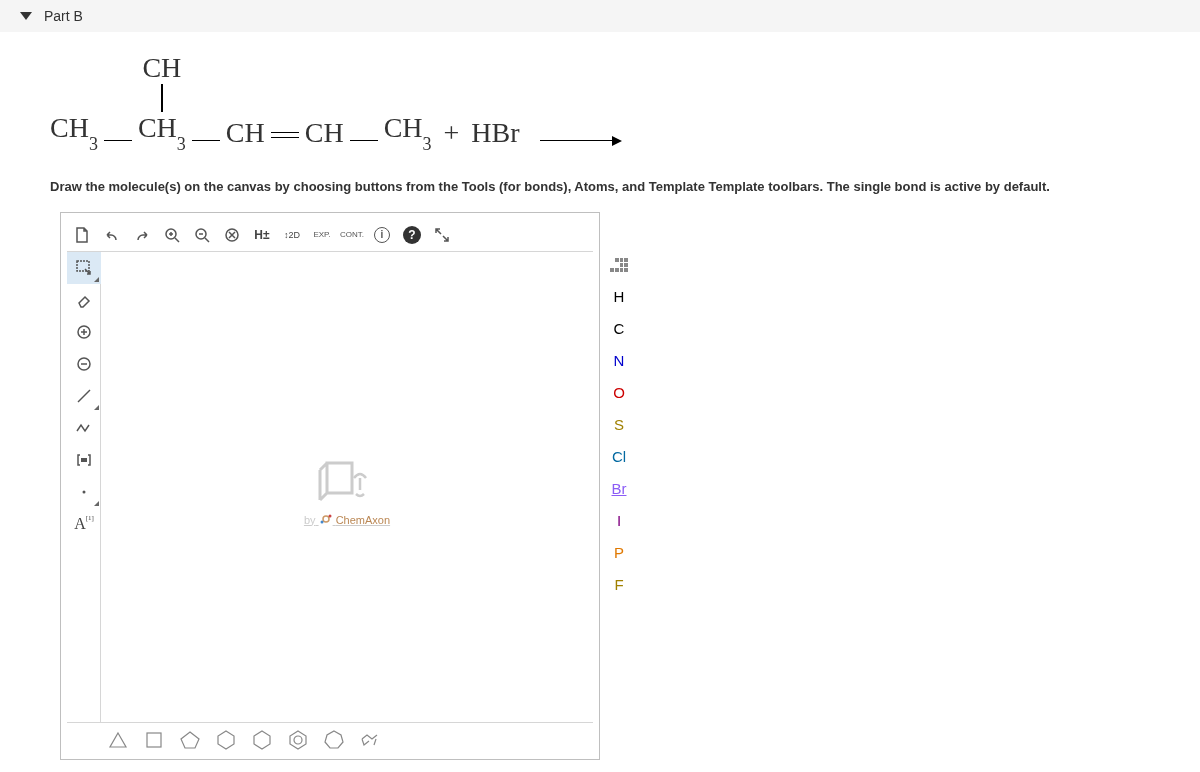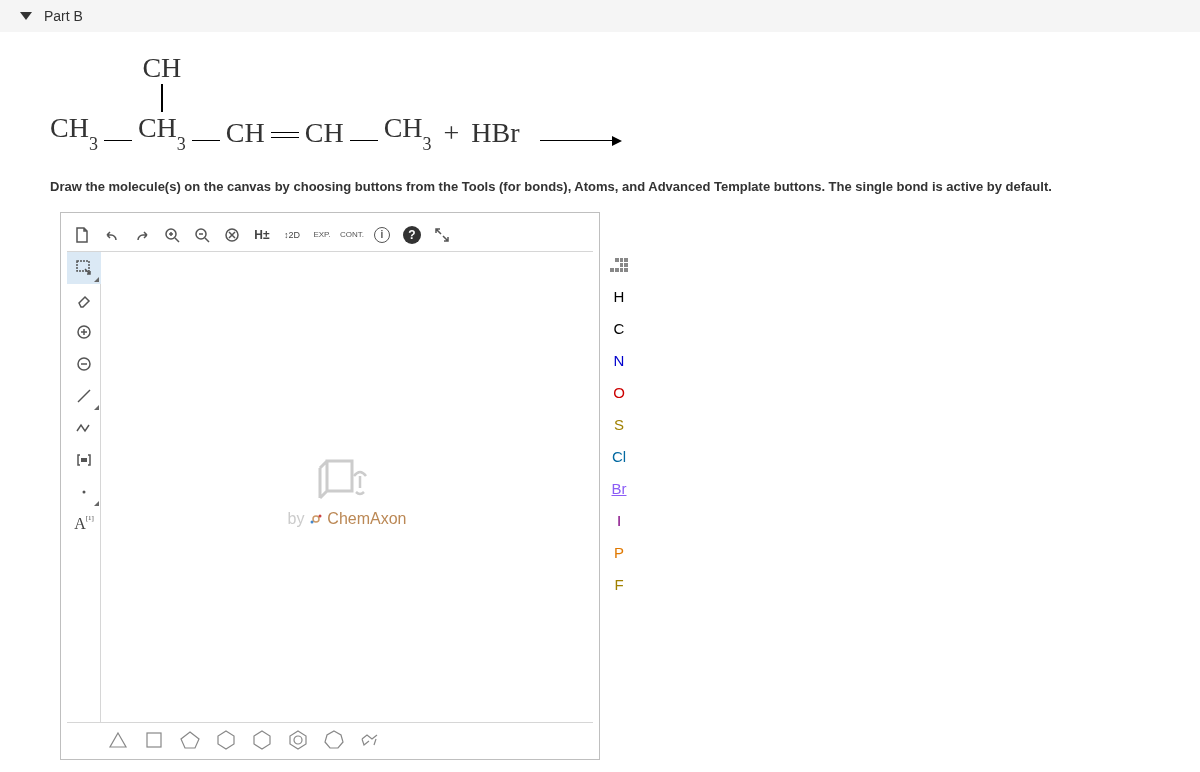--- a/index.html
+++ b/index.html
@@ -51,21 +51,21 @@
   .help-circle { width:18px; height:18px; border-radius:50%; background:#333; color:#fff; display:flex; align-items:center; justify-content:center; font-size:12px; font-weight:bold;}
   .info-circle { width:16px; height:16px; border-radius:50%; border:1.5px solid #555; color:#555; display:flex; align-items:center; justify-content:center; font-size:10px; font-weight:bold;}
   .main-area { display:flex; height:470px; }
   .left-toolbar { width:34px; border-right:1px solid #d6d6d6; display:flex; flex-direction:column; }
   .ltbtn { width:34px; height:32px; display:flex; align-items:center; justify-content:center; cursor:pointer; color:#444; position:relative; }
   .ltbtn.active { background:#dbe9f5; }
   .ltbtn svg { width:18px; height:18px; stroke:#555; fill:none; stroke-width:1.5; }
   .ltbtn .corner { position:absolute; right:2px; bottom:2px; width:0;height:0; border-right:5px solid #666; border-top:5px solid transparent;}
   .canvas { flex:1; position:relative; display:flex; flex-direction:column; align-items:center; justify-content:center; color:#bbb; }
   .canvas .logo { font-size:30px; color:#bbb; font-weight:400; letter-spacing:1px;}
-  .canvas .byline { font-size:16px; color:#ccc; margin-top:4px;}
+  .canvas .byline { font-size:11px; color:#ccc; margin-top:4px;text-decoration:underline;}
   .chemaxon-c { color:#b85;}
   .right-toolbar { width:44px; position:absolute; right:-44px; top:36px; display:flex; flex-direction:column; }
   .rtbtn { width:40px; height:32px; display:flex; align-items:center; justify-content:center; cursor:pointer; font-size:15px; color:#000; }
   .rtbtn.red { color:#c00; }
   .rtbtn.blue { color:#00c; }
   .rtbtn.green { color:#0369a1; }
   .rtbtn.orange { color:#e07800; }
   .rtbtn.teal { color:#a08000; }
   .rtbtn.darkred { color:#8b5cf6;text-decoration:underline; }
   .rtbtn.purple { color:#800080; }
@@ -99,21 +99,21 @@
     <span class="dbond"></span>
     <span>CH</span>
     <span class="bond"></span>
     <span><span>CH</span><span class="sub">3</span></span>
     <span class="plus">+</span>
     <span>HBr</span>
     <span class="arrow"></span>
   </div>
 </div>
 
-<div class="instructions">Draw the molecule(s) on the canvas by choosing buttons from the Tools (for bonds), Atoms, and Advanced Template buttons. The single bond is active by default.</div>
+<div class="instructions">Draw the molecule(s) on the canvas by choosing buttons from the Tools (for bonds), Atoms, and Template Template toolbars. The single bond is active by default.</div>
 
 <div class="editor-wrap">
 
   <div class="top-toolbar">
     <div class="tbtn">
         <svg viewBox="0 0 16 16">
           <path d="M3 1h7l3 3v11H3z M10 1v3h3"></path>
         </svg>
       </div>
     <div class="tbtn">

